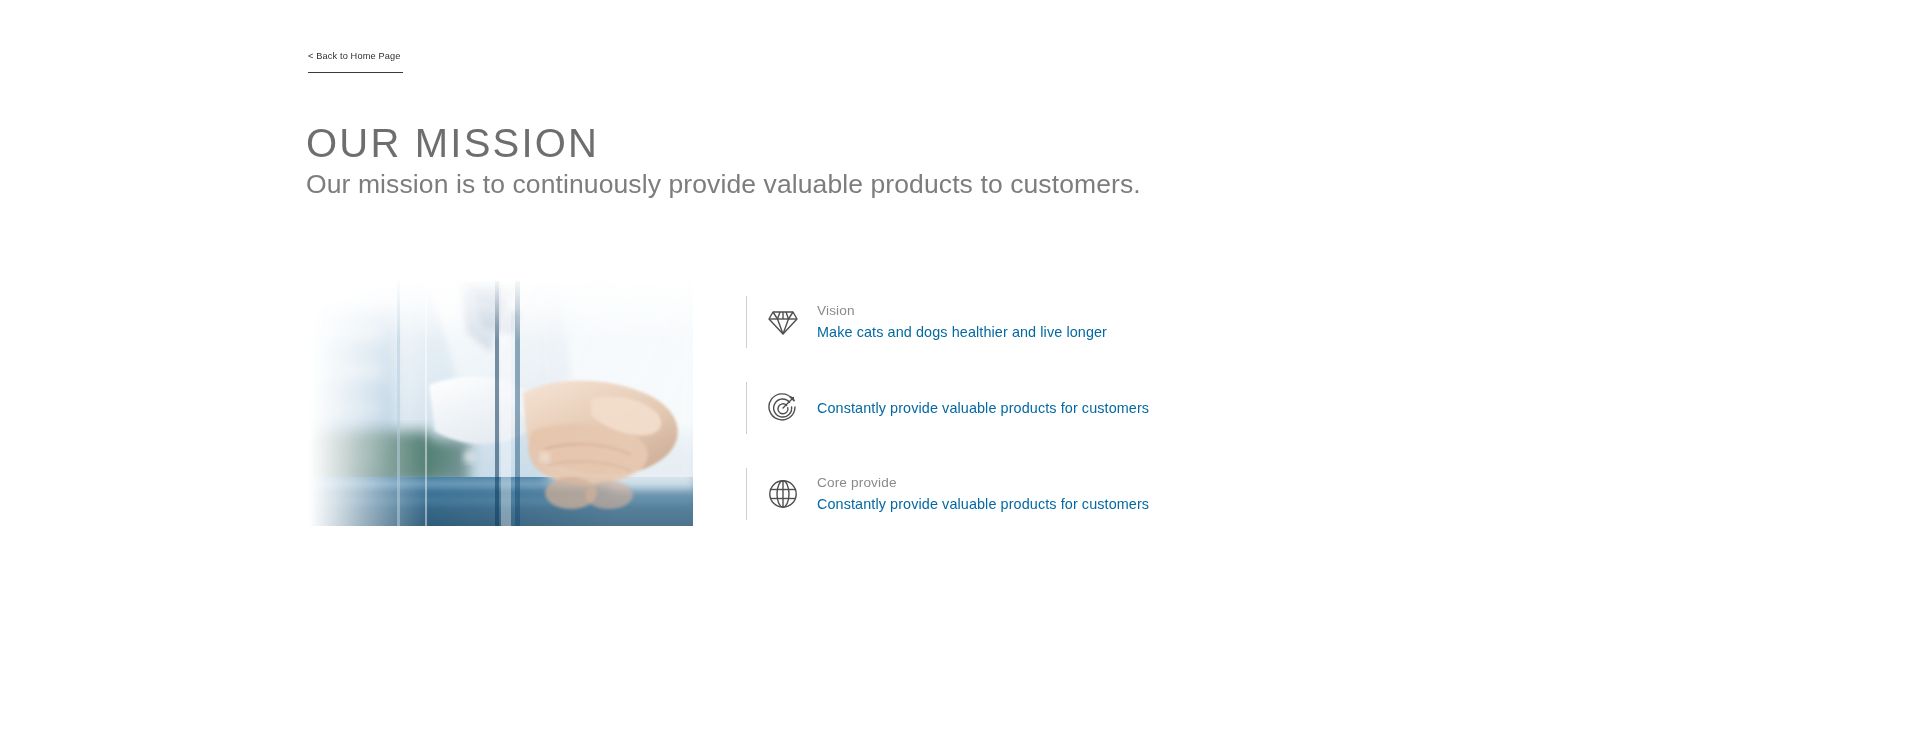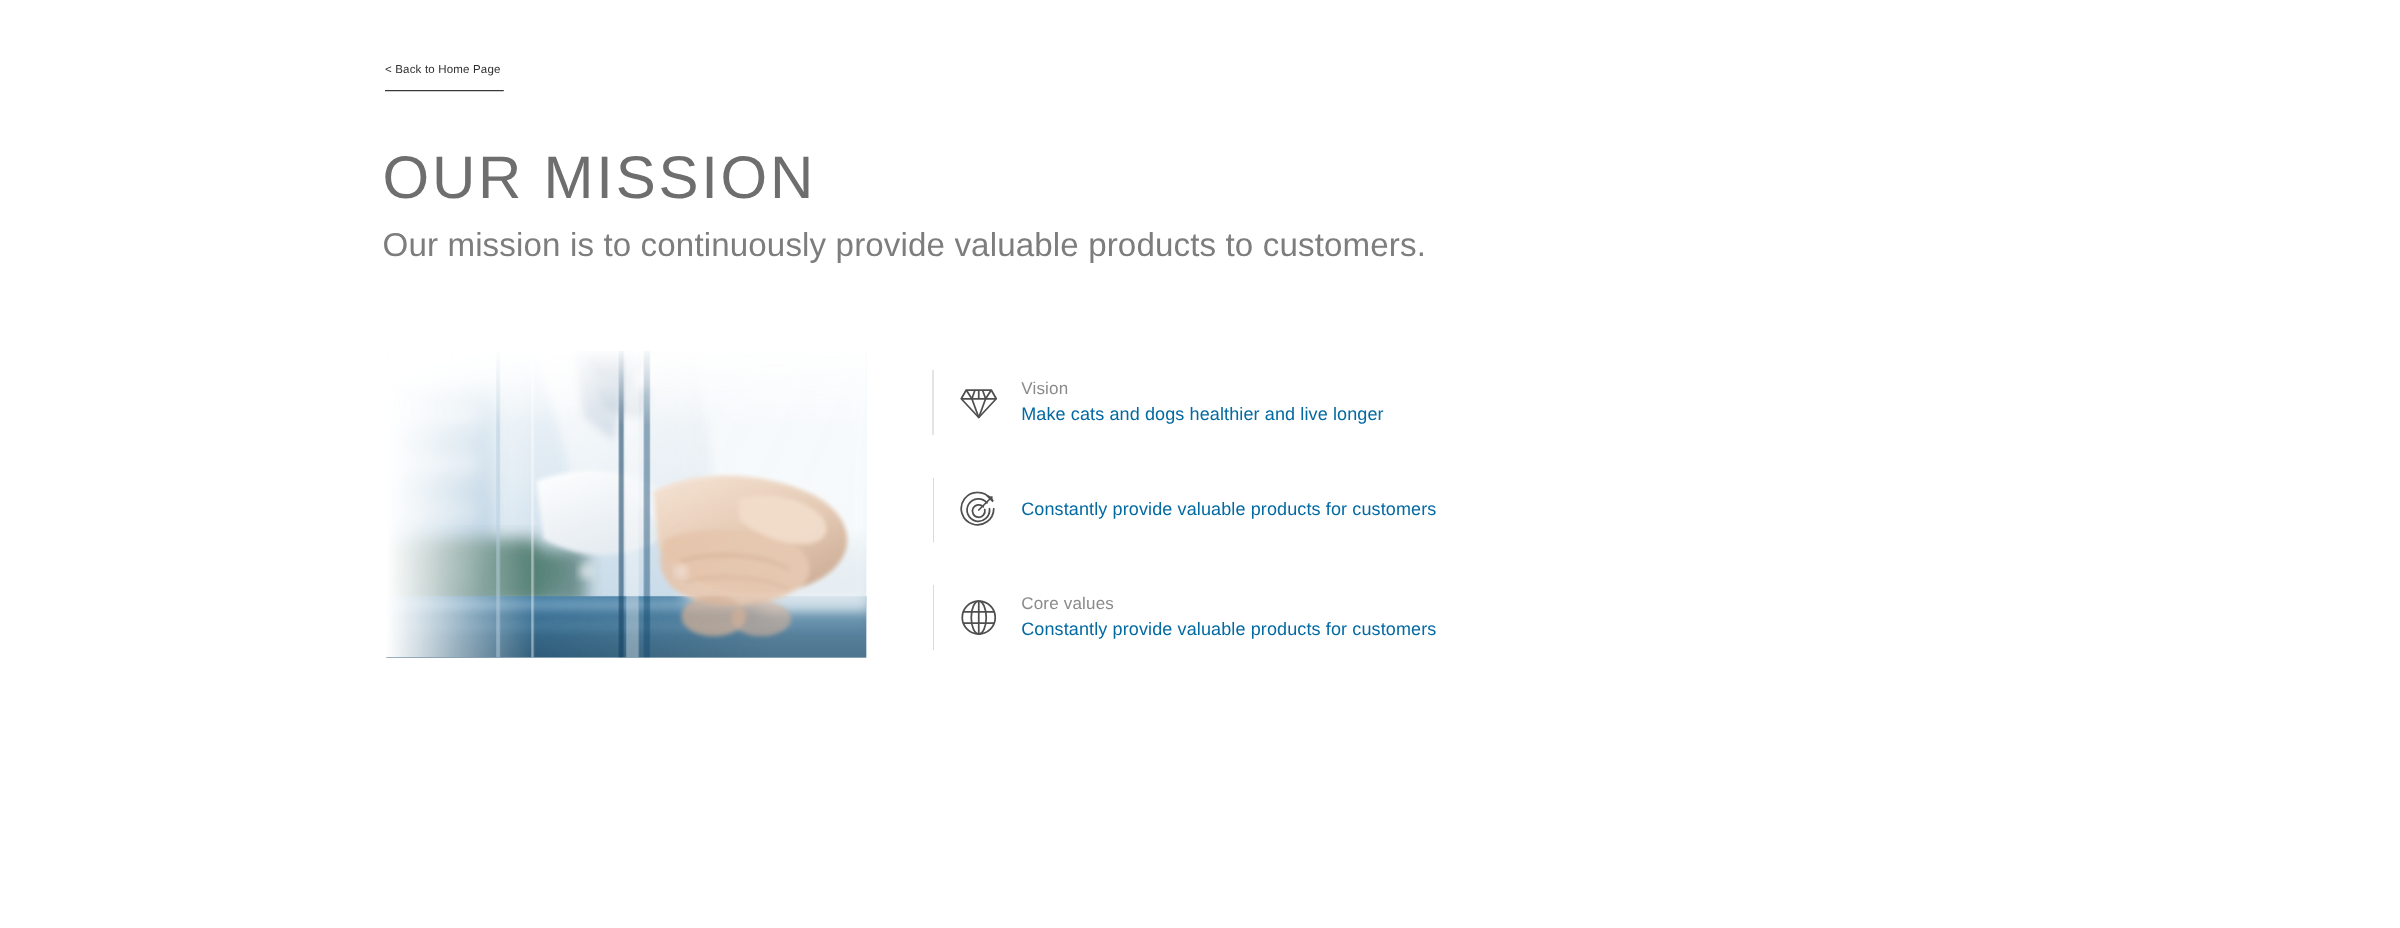--- a/index.html
+++ b/index.html
@@ -36,32 +36,32 @@
     letter-spacing: 0.15px;
     white-space: nowrap;
     font-family: "Liberation Sans", sans-serif;
   }
 
   
   .headline {
     position: absolute;
     left: 306px;
     top: 118px;
-    font-size: 48px;
+    font-size: 40px;
     line-height: 50px;
     letter-spacing: 2.2px;
     color: #6e6e6e;
     font-weight: 400;
     white-space: nowrap;
   }
 
   .subheadline {
     position: absolute;
     left: 306px;
-    top: 178px;
+    top: 166px;
     font-size: 26.5px;
     line-height: 36px;
     letter-spacing: 0.1px;
     color: #7d7d7d;
     font-weight: 400;
     white-space: nowrap;
   }
 
   
   .photo {
@@ -309,19 +309,19 @@
       <div class="feature-icon">
         <svg width="30" height="30" viewBox="0 0 30 30" fill="none" stroke="#4f4f4f" stroke-width="1.4">
           <circle cx="15" cy="15" r="13.2"></circle>
           <ellipse cx="15" cy="15" rx="6" ry="13.2"></ellipse>
           <path d="M2.3 10.5 L27.7 10.5"></path>
           <path d="M2.3 19.5 L27.7 19.5"></path>
           <path d="M15 1.8 L15 28.2"></path>
         </svg>
       </div>
       <div class="feature-body">
-        <span class="feature-title">Core values</span>
+        <span class="feature-title">Core provide</span>
         <span class="feature-desc">Constantly provide valuable products for customers</span>
       </div>
     </div>
 
   </div>
 </div>
 
 </body></html>

